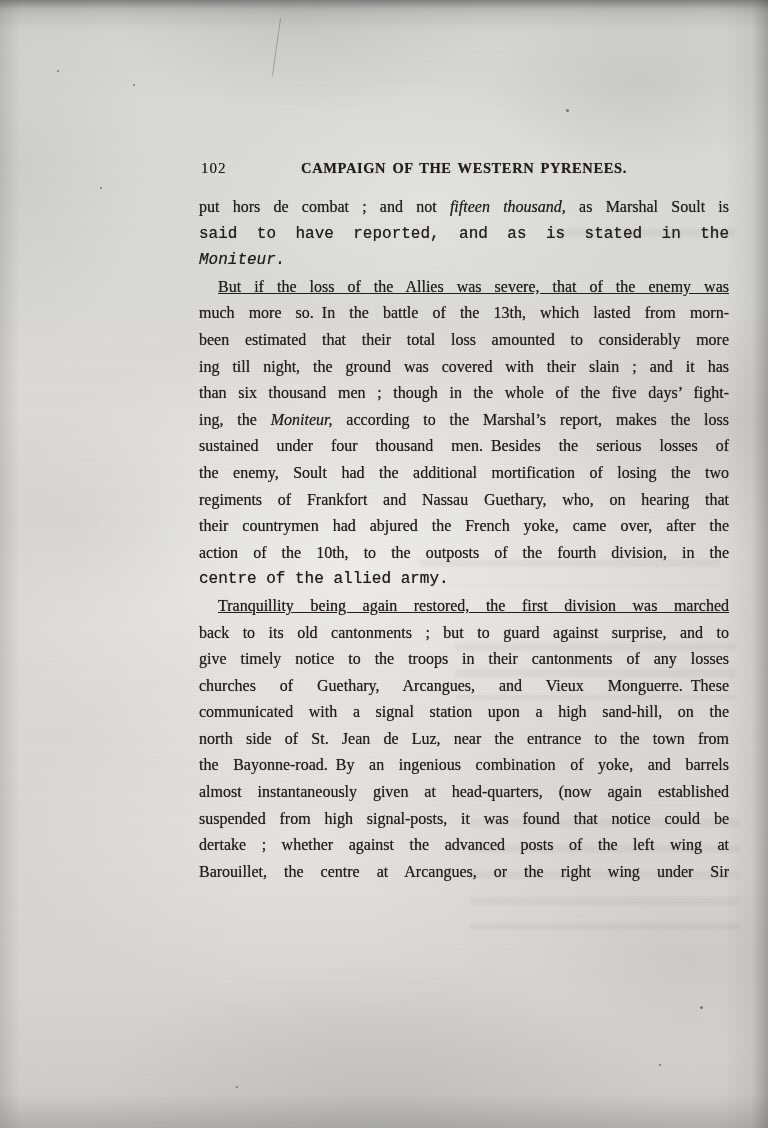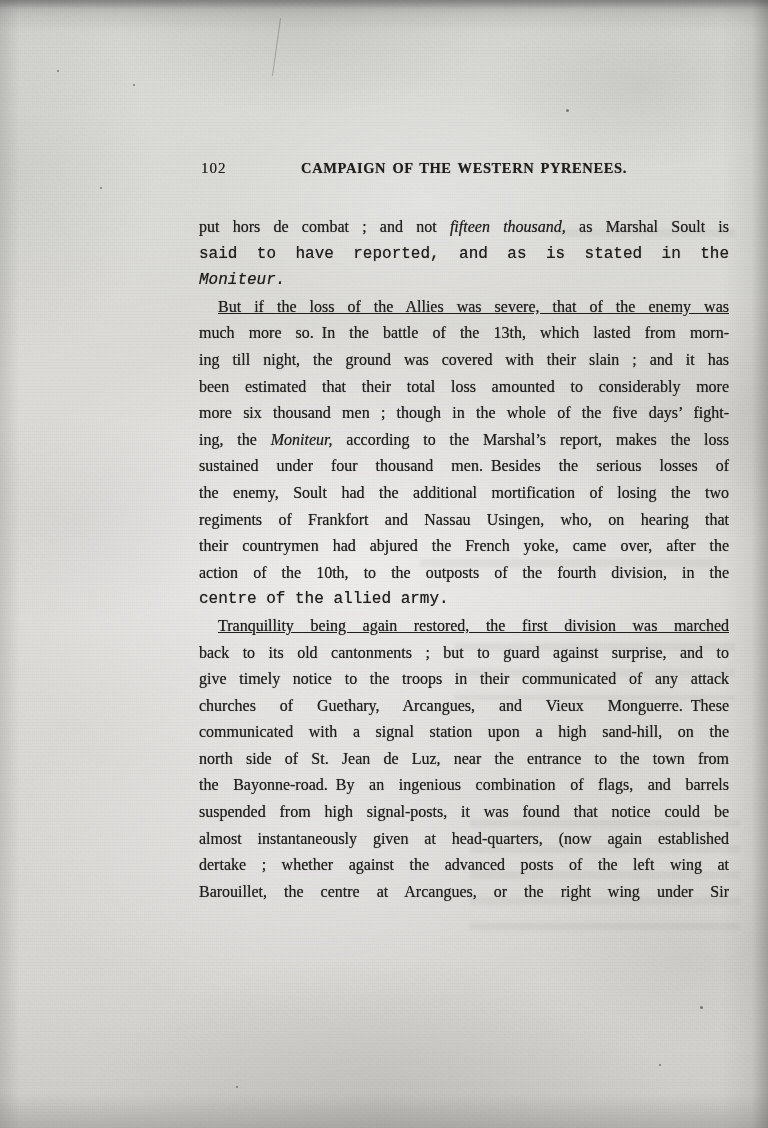--- a/index.html
+++ b/index.html
@@ -55,21 +55,21 @@
     position:absolute;left:2px;top:0;
     font-size:15px;letter-spacing:1px;
     text-shadow:0 0 .6px rgba(33,31,29,0.65);
   }
   .runtitle{
     display:block;text-align:center;
     font-size:14.5px;font-weight:700;letter-spacing:0.6px;word-spacing:2px;
     text-shadow:0 0 .7px rgba(33,31,29,0.6);
   }
   .bodytext{
-    margin-top:34px;
+    margin-top:14px;
     font-size:16px;line-height:26.6px;
     text-shadow:0 0 .7px rgba(33,31,29,0.72);
   }
   .line{text-align:justify;text-align-last:justify;white-space:normal;}
   .line.end{text-align-last:left;font-family:Liberation Mono, monospace;}
   .line.indent{text-indent:19px;text-decoration:underline;}
   .line i{font-style:italic;}
 </style>
 </head>
 <body>
@@ -100,36 +100,36 @@
   <div class="content">
     <header class="pageheader">
       <span class="pagenum">102</span>
       <span class="runtitle">CAMPAIGN OF THE WESTERN PYRENEES.</span>
     </header>
     <main class="bodytext">
         <div class="line"><span>put hors de combat ; and not </span><i>fifteen thousand,</i><span> as Marshal Soult is</span></div>
         <div class="line end"><span>said to have reported, and as is stated in the </span><i>Moniteur.</i></div>
         <div class="line indent"><span>But if the loss of the Allies was severe, that of the enemy was</span></div>
         <div class="line"><span>much more so. In the battle of the 13th, which lasted from morn-</span></div>
+        <div class="line"><span>been estimated that their total loss amounted to considerably more</span></div>
         <div class="line"><span>ing till night, the ground was covered with their slain ; and it has</span></div>
-        <div class="line"><span>been estimated that their total loss amounted to considerably more</span></div>
-        <div class="line"><span>more six thousand men ; though in the whole of the five days’ fight-</span></div>
+        <div class="line"><span>than six thousand men ; though in the whole of the five days’ fight-</span></div>
         <div class="line"><span>ing, the </span><i>Moniteur,</i><span> according to the Marshal’s report, makes the loss</span></div>
         <div class="line"><span>sustained under four thousand men. Besides the serious losses of</span></div>
         <div class="line"><span>the enemy, Soult had the additional mortification of losing the two</span></div>
-        <div class="line"><span>regiments of Frankfort and Nassau Usingen, who, on hearing that</span></div>
+        <div class="line"><span>regiments of Frankfort and Nassau Guethary, who, on hearing that</span></div>
         <div class="line"><span>their countrymen had abjured the French yoke, came over, after the</span></div>
         <div class="line"><span>action of the 10th, to the outposts of the fourth division, in the</span></div>
         <div class="line end"><span>centre of the allied army.</span></div>
         <div class="line indent"><span>Tranquillity being again restored, the first division was marched</span></div>
         <div class="line"><span>back to its old cantonments ; but to guard against surprise, and to</span></div>
-        <div class="line"><span>give timely notice to the troops in their communicated of any attack</span></div>
+        <div class="line"><span>give timely notice to the troops in their cantonments of any losses</span></div>
         <div class="line"><span>churches of Guethary, Arcangues, and Vieux Monguerre. These</span></div>
         <div class="line"><span>communicated with a signal station upon a high sand-hill, on the</span></div>
         <div class="line"><span>north side of St. Jean de Luz, near the entrance to the town from</span></div>
-        <div class="line"><span>the Bayonne-road. By an ingenious combination of flags, and barrels</span></div>
+        <div class="line"><span>the Bayonne-road. By an ingenious combination of yoke, and barrels</span></div>
+        <div class="line"><span>almost instantaneously given at head-quarters, (now again established</span></div>
         <div class="line"><span>suspended from high signal-posts, it was found that notice could be</span></div>
-        <div class="line"><span>almost instantaneously given at head-quarters, (now again established</span></div>
         <div class="line"><span>dertake ; whether against the advanced posts of the left wing at</span></div>
         <div class="line"><span>Barouillet, the centre at Arcangues, or the right wing under Sir</span></div>
       </main>
   </div>
 </div>
 
 </body></html>

